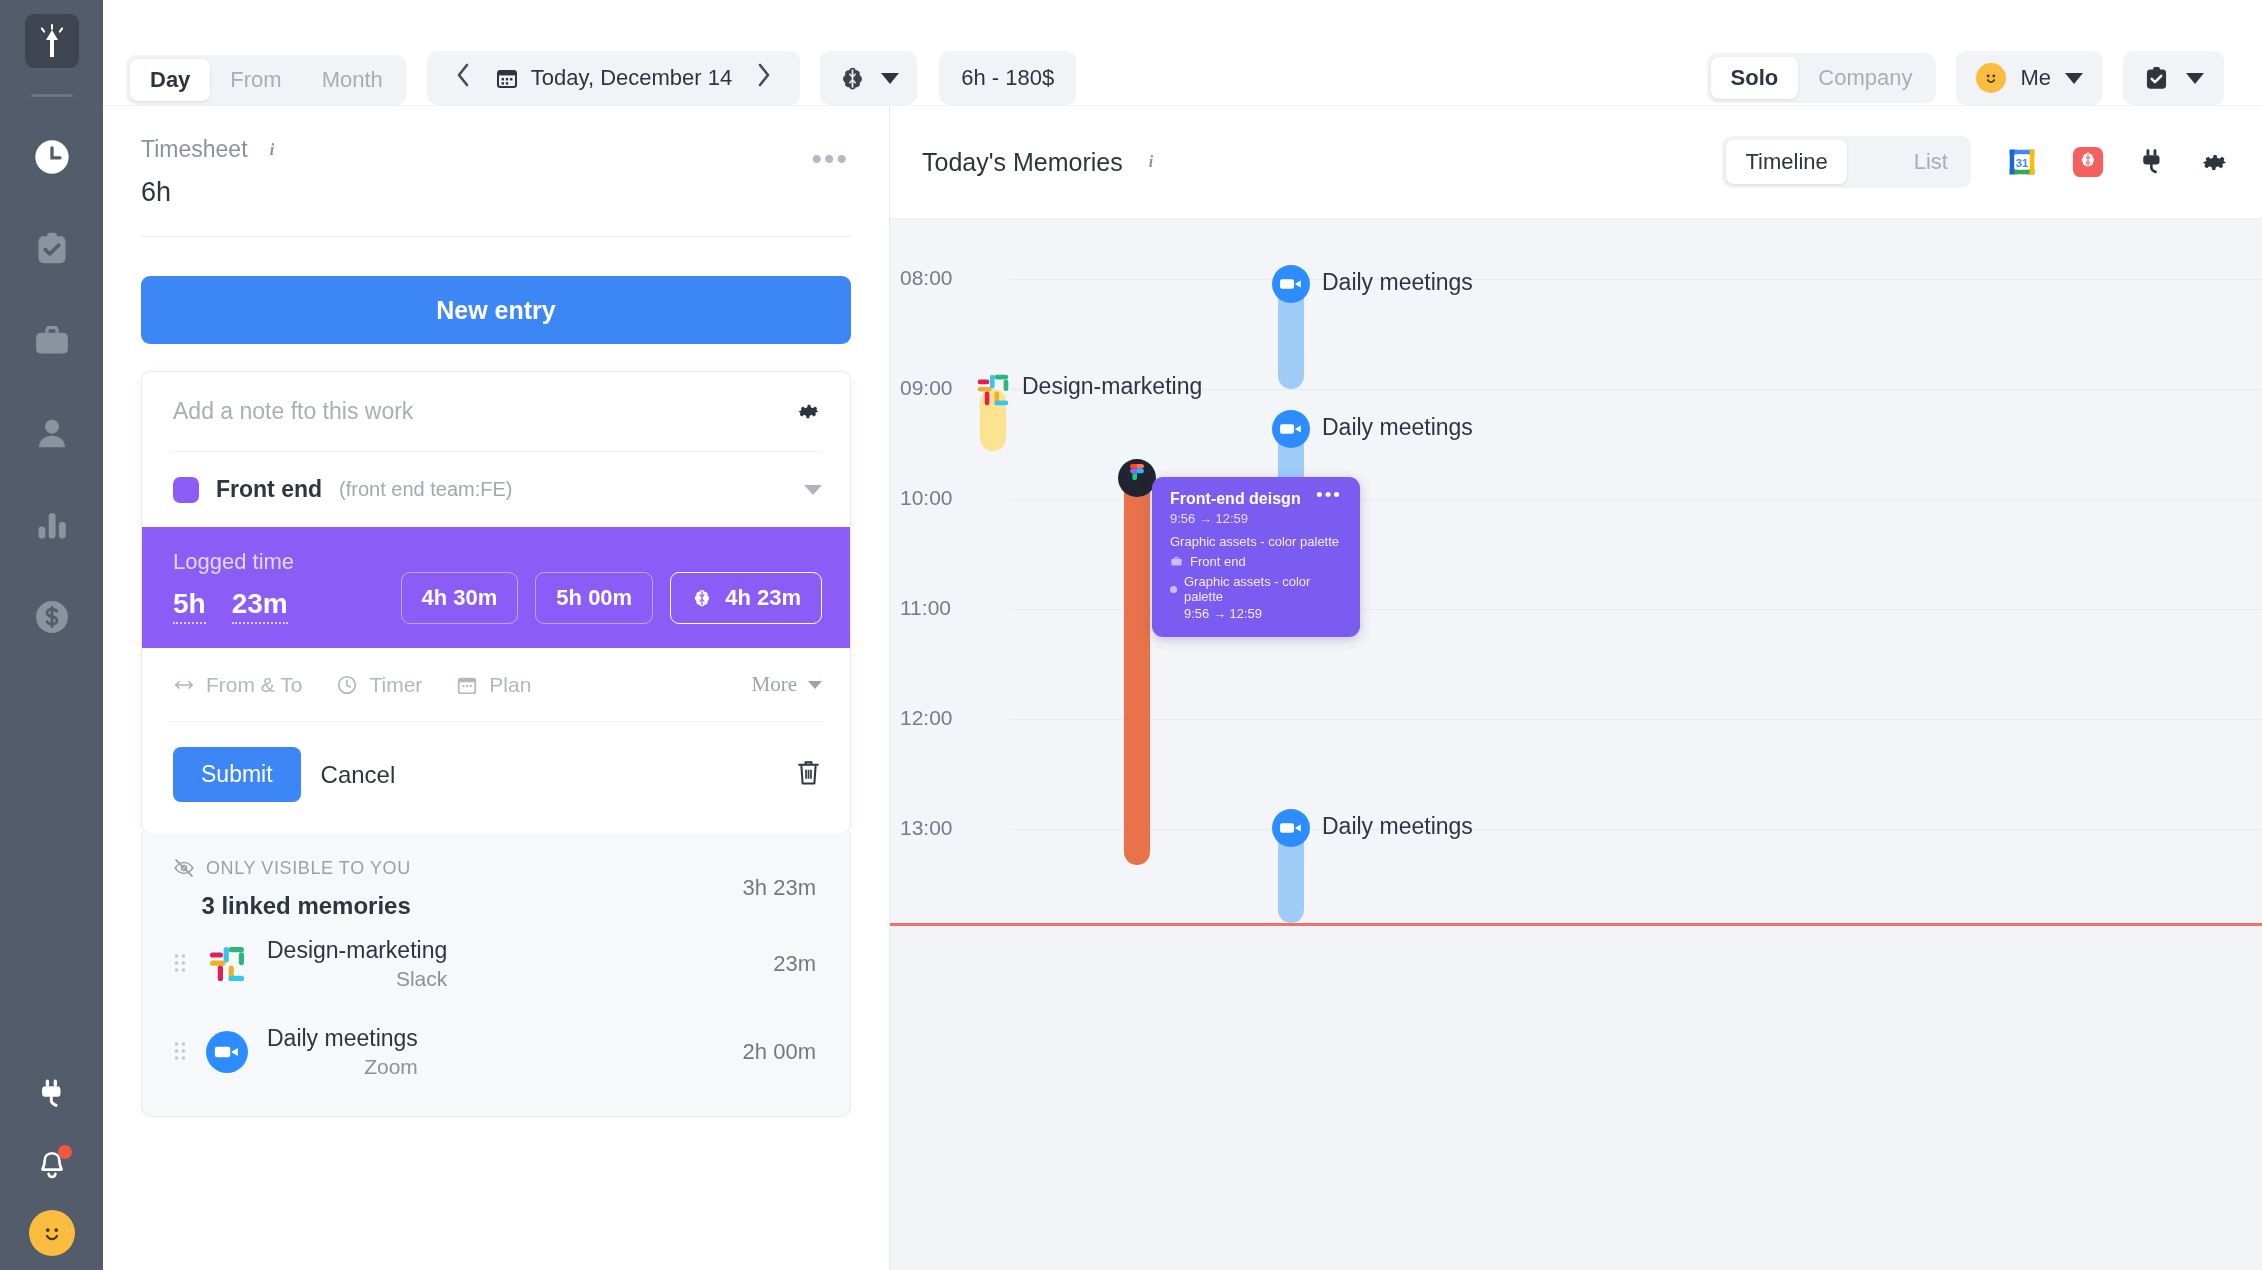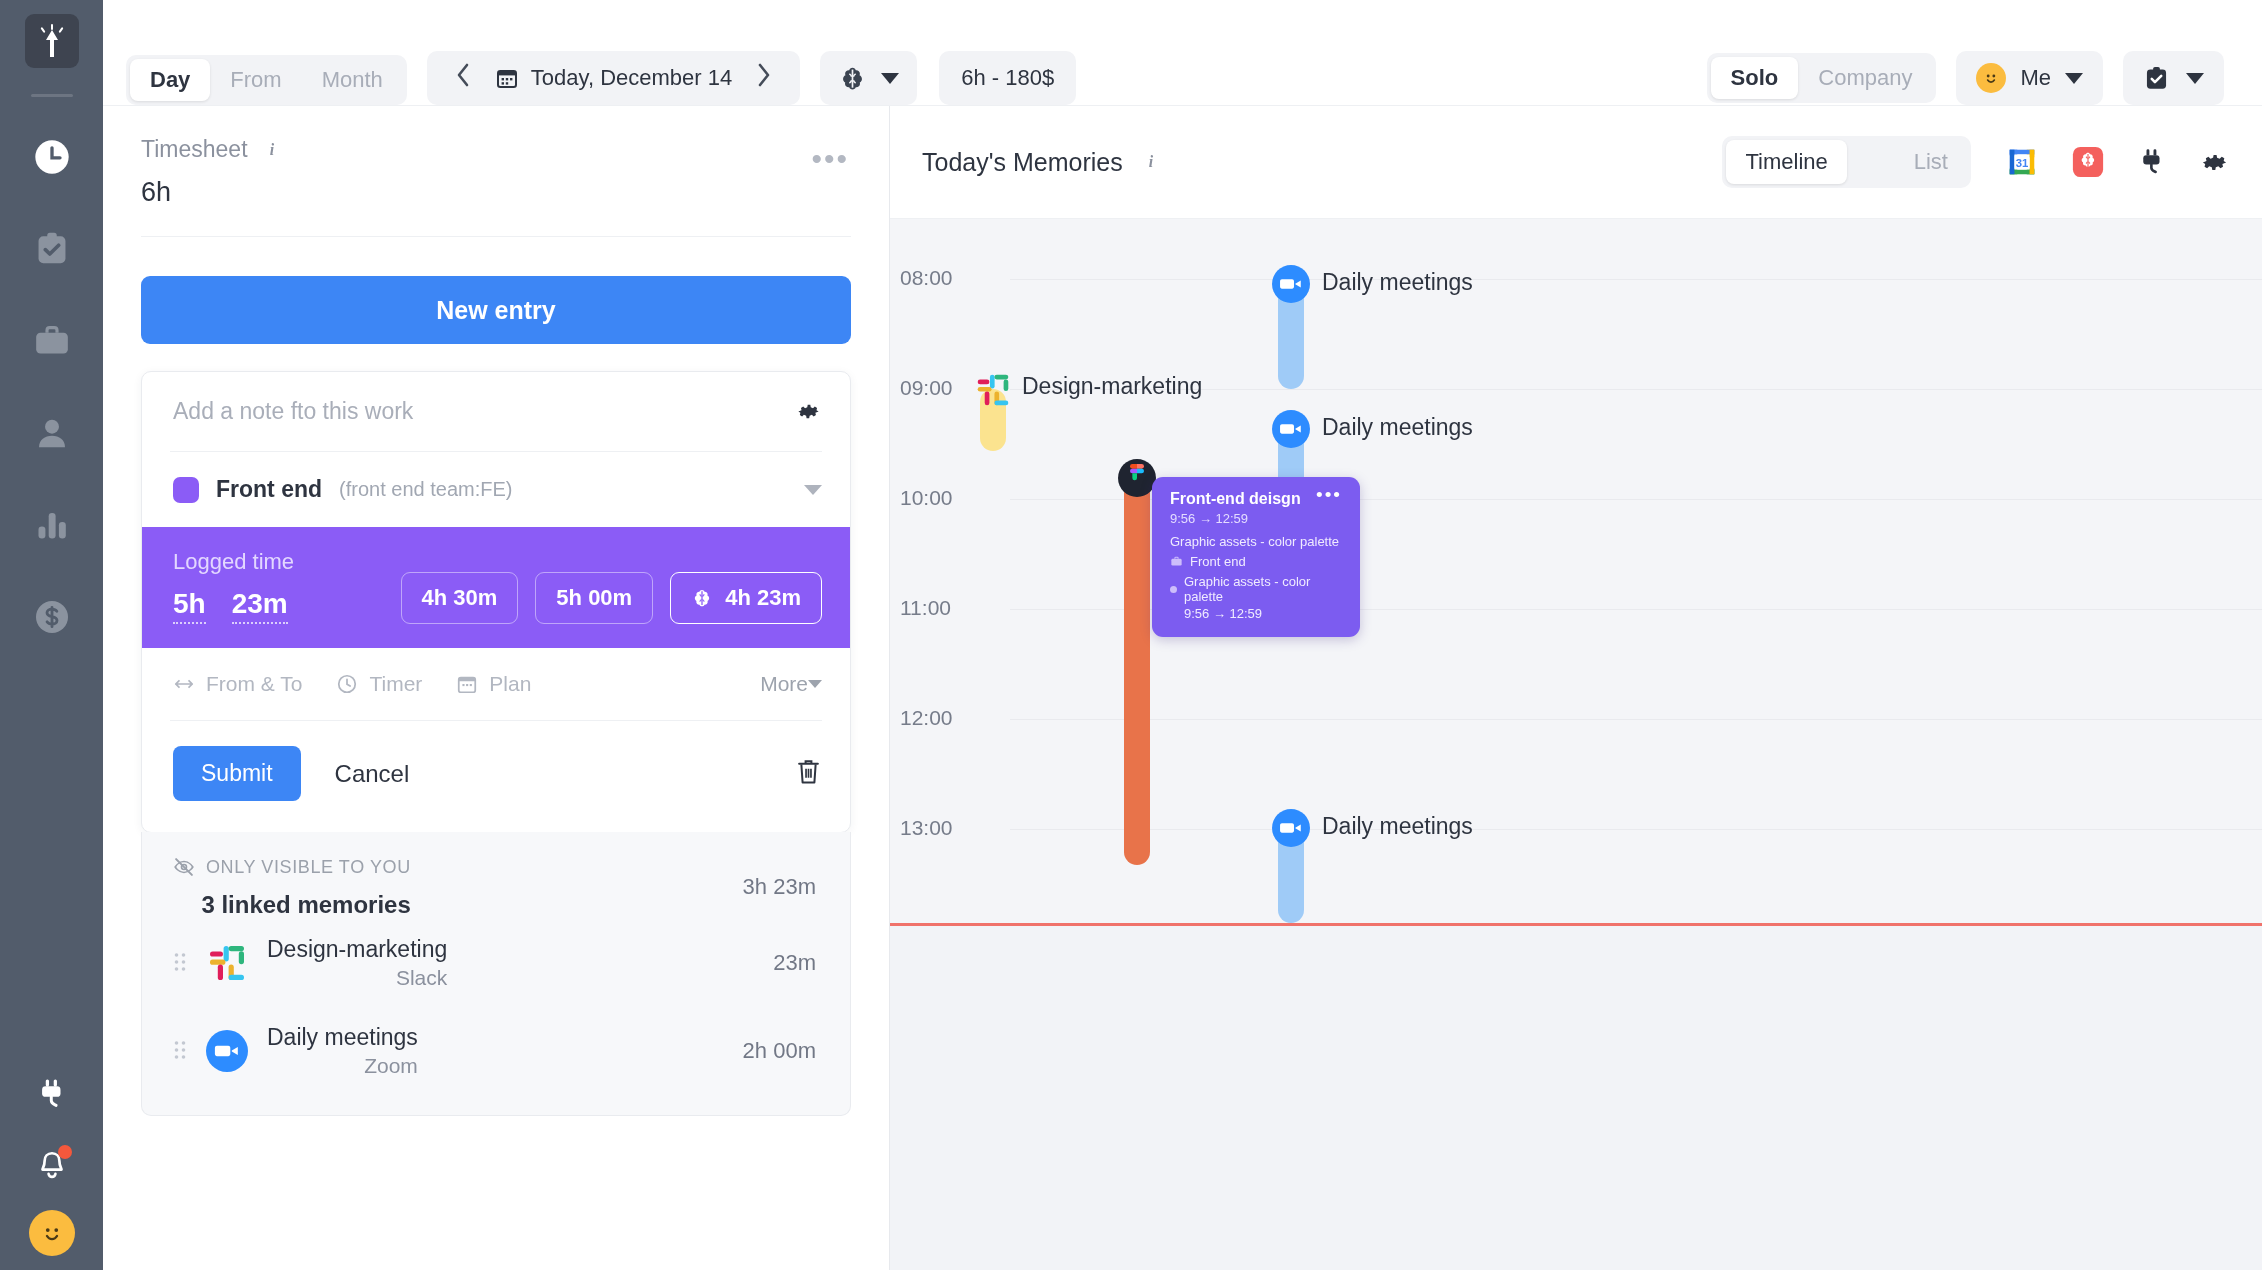--- a/index.html
+++ b/index.html
@@ -146,27 +146,27 @@
   .logged-chips { margin-left: auto; display: flex; gap: 17px; align-items: center; }
   .chip {
     border: 1px solid rgba(255,255,255,.45); border-radius: 9px;
     color: #fff; font-size: 22px; font-weight: 700; padding: 12px 20px; cursor: pointer;
     display: flex; align-items: center; gap: 12px; white-space: nowrap;
   }
   .chip.strong { border-color: #fff; }
 
   .tools-row { display: flex; align-items: center; padding: 24px 28px 24px 31px; gap: 34px; }
   .tool { display: flex; align-items: center; gap: 11px; font-size: 21px; color: #b2b7c1; cursor: pointer; }
-  .tool-more { margin-left: auto; display: flex; align-items: center; 
-               font-size: 21px; color: #9da3ad; cursor: pointer; }
+  .tool-more { margin-left: auto; display: flex; align-items: center; gap: 11px;
+               font-size: 21px; color: #9da3ad; cursor: pointer; font-family: Liberation Serif, serif; }
 
   .actions-row { display: flex; align-items: center; padding: 25px 28px 31px 31px; }
   .submit-btn { background: #3d86f5; color: #fff; font-size: 23px; border-radius: 8px;
                 padding: 14px 28px; cursor: pointer; }
-  .cancel-btn { font-size: 24px; color: #2e3440; margin-left: 34px; cursor: pointer; }
+  .cancel-btn { font-size: 24px; color: #2e3440; margin-left: 20px; cursor: pointer; }
   .trash-btn { margin-left: auto; cursor: pointer; }
 
   .linked {
     margin: 0 38px; background: #f7f8fa; border-radius: 0 0 10px 10px;
     border: 1px solid #e9ebef; border-top: none; padding: 24px 4px 20px 0;
     position: relative; top: -1px; text-align: right;
   }
   .linked-head { display: flex; align-items: flex-start; padding: 0 30px 0 31px; }
   .linked-visible { display: flex; align-items: center; gap: 11px;
                     font-size: 18px; color: #9ba1ab; letter-spacing: .6px; }

